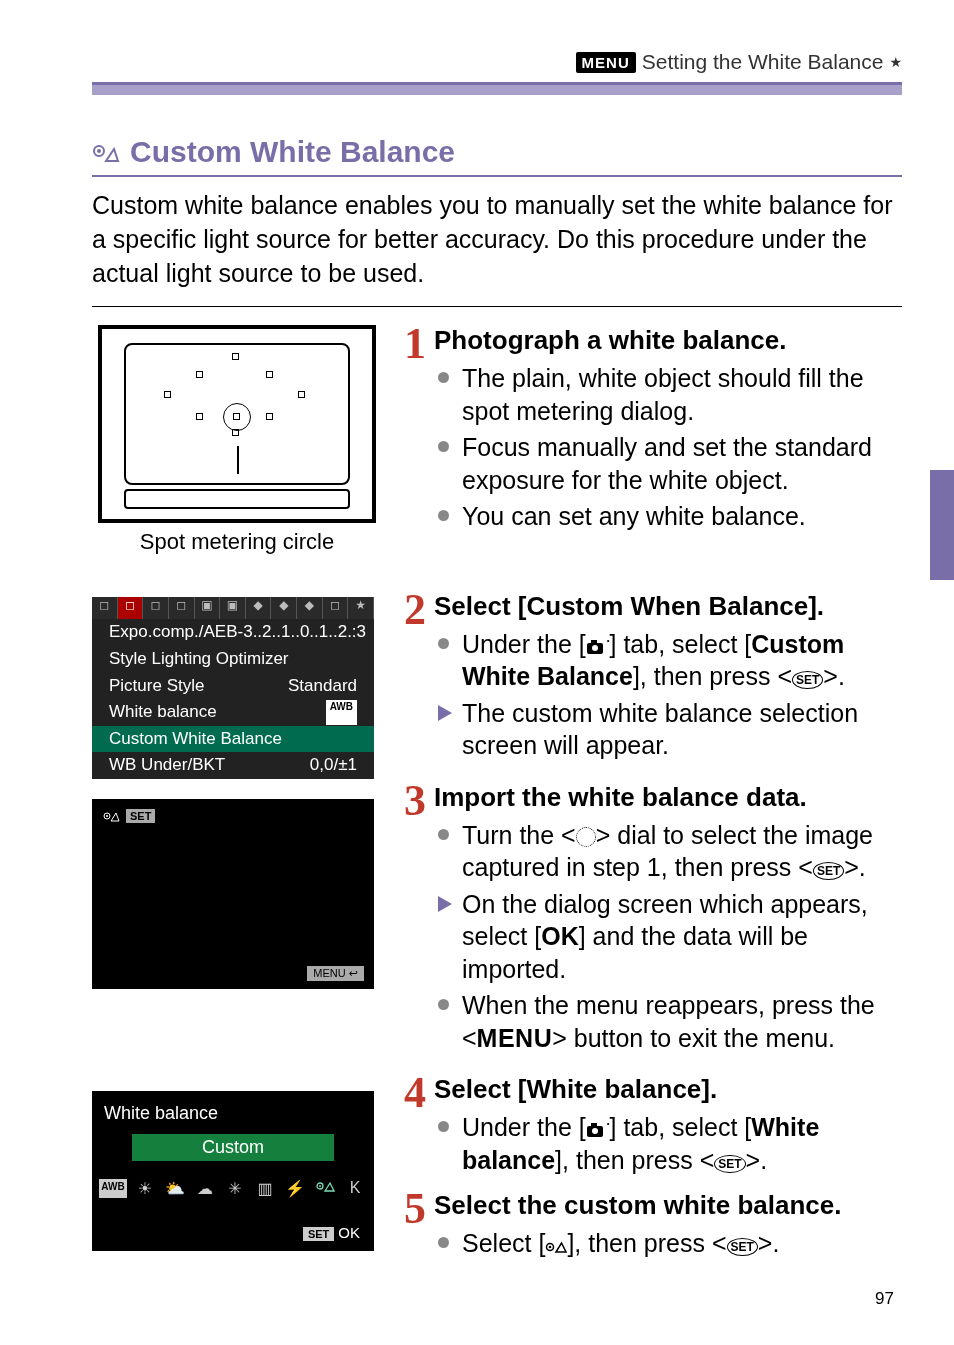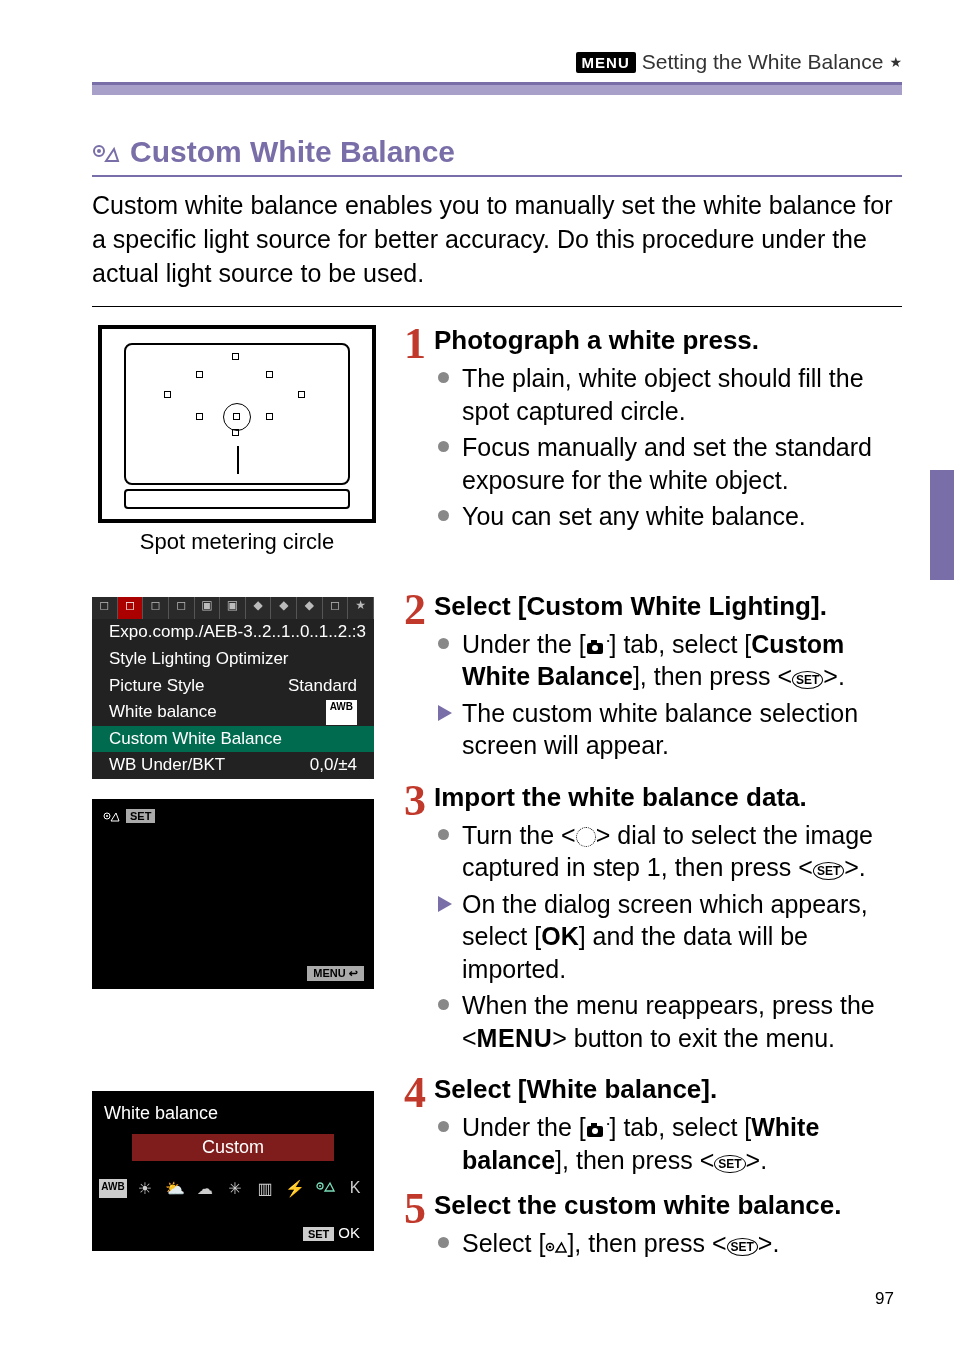--- a/index.html
+++ b/index.html
@@ -236,21 +236,21 @@
   .lcd3 {
     background: #000;
     width: 282px;
     padding: 8px 0 10px 0;
     color: #fff;
     text-align: center;
     font-size: 18px;
   }
   .lcd3 .title { text-align: left; padding: 4px 12px 10px; font-size: 18px; }
   .lcd3 .hl {
-    background: #7f1d1d;
+    background: #15803d;
     display: inline-block;
     padding: 3px 70px;
     margin-bottom: 18px;
     font-size: 18px;
   }
   .lcd3 .iconsrow {
     display: flex;
     justify-content: center;
     gap: 6px;
     font-size: 16px;
@@ -390,34 +390,34 @@
         <div class="lcd-row">
             <span>White balance</span>
             <span class="awb-badge">AWB</span>
           </div>
         <div class="lcd-row hl">
             <span>Custom White Balance</span>
             <span></span>
           </div>
         <div class="lcd-row">
             <span>WB Under/BKT</span>
-            <span>0,0/±4</span>
+            <span>0,0/±1</span>
           </div>
       </div>
 
       <div class="lcd2">
         <div style="position:absolute;left:10px;top:10px;display:flex;align-items:center;gap:6px;">
           <svg width="18" height="14" viewBox="0 0 18 14">
               <circle cx="5" cy="7" r="3" fill="none" stroke="#fff" stroke-width="1"></circle>
               <circle cx="5" cy="7" r="1" fill="#fff"></circle>
               <path d="M9 12 L14 4 L17 12 Z" fill="none" stroke="#fff" stroke-width="1"></path>
             </svg>
           <span style="background:#aaa;color:#000;font-size:11px;font-weight:bold;padding:1px 4px;">SET</span>
         </div>
-        <div style="position:absolute;right:10px;bottom:8px;background:#aaa;color:#000;font-size:11px;font-weight:bold;padding:1px 6px;">MENU ↩</div>
+        <div style="position:absolute;right:10px;bottom:8px;background:#aaa;color:#000;font-size:11px;font-weight:normal;padding:1px 6px;">MENU ↩</div>
       </div>
 
       <div style="height:82px"></div>
 
       <div class="lcd3">
         <div class="title">White balance</div>
         <div class="hl">Custom</div>
         <div class="iconsrow">
           <span style="background:#ccc;color:#000;font-size:10px;font-weight:bold;padding:2px 2px;">AWB</span>
           <span>☀</span>
@@ -438,35 +438,35 @@
         <div class="ok"><span style="background:#ccc;color:#000;font-size:11px;font-weight:bold;padding:1px 5px;margin-right:4px;">SET</span>OK</div>
       </div>
 
     </div>
 
     <div class="rightcol">
 
       <div class="step">
         <div class="step-num">1</div>
         <div class="step-body">
-          <div class="step-title">Photograph a white press.</div>
+          <div class="step-title">Photograph a white balance.</div>
           <ul class="bullets">
-            <li class="round">The plain, white object should fill the spot captured circle.</li>
+            <li class="round">The plain, white object should fill the spot metering dialog.</li>
             <li class="round">Focus manually and set the standard exposure for the white object.</li>
             <li class="round">You can set any white balance.</li>
           </ul>
         </div>
       </div>
 
       <div style="height:44px"></div>
 
       <div class="step">
         <div class="step-num">2</div>
         <div class="step-body">
-          <div class="step-title">Select [Custom White Lighting].</div>
+          <div class="step-title">Select [Custom When Balance].</div>
           <ul class="bullets">
             <li class="round">
               <span>Under the [</span><span class="cam-tab inline-icon">
                   <svg width="20" height="16" viewBox="0 0 20 16">
                     <rect x="1" y="4" width="16" height="11" rx="2" fill="#000"></rect>
                     <rect x="5" y="1" width="6" height="4" fill="#000"></rect>
                     <circle cx="9" cy="9" r="3" fill="#fff"></circle>
                   </svg>
                   <span class="dot">•</span>
                 </span><span>] tab, select [</span><b>Custom White Balance</b><span>], then press &lt;</span><span class="set-circle">SET</span><span>&gt;.</span>

